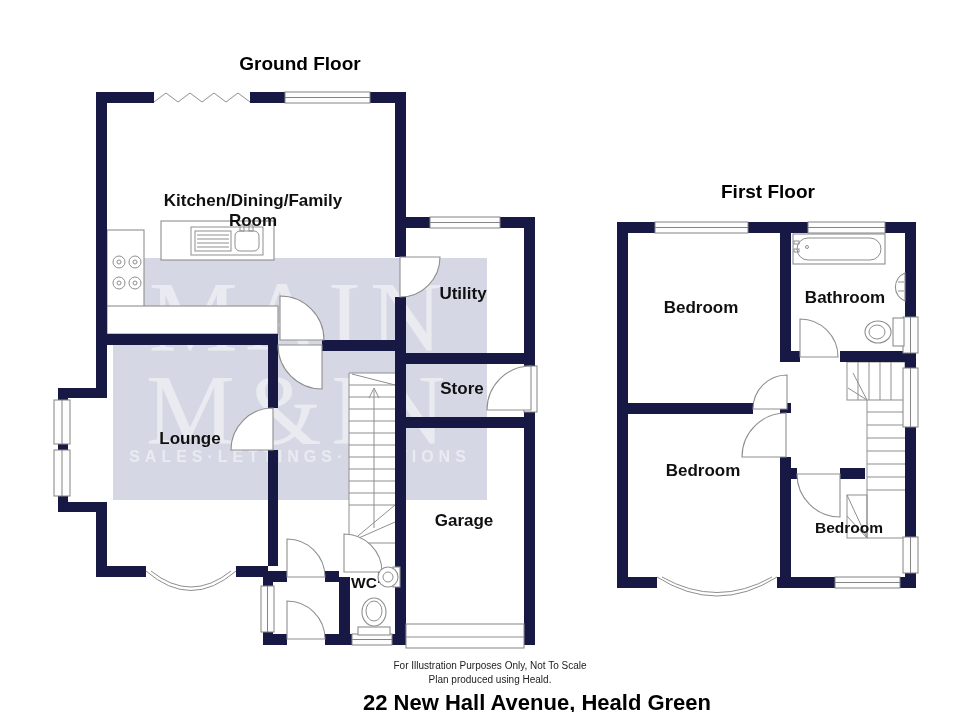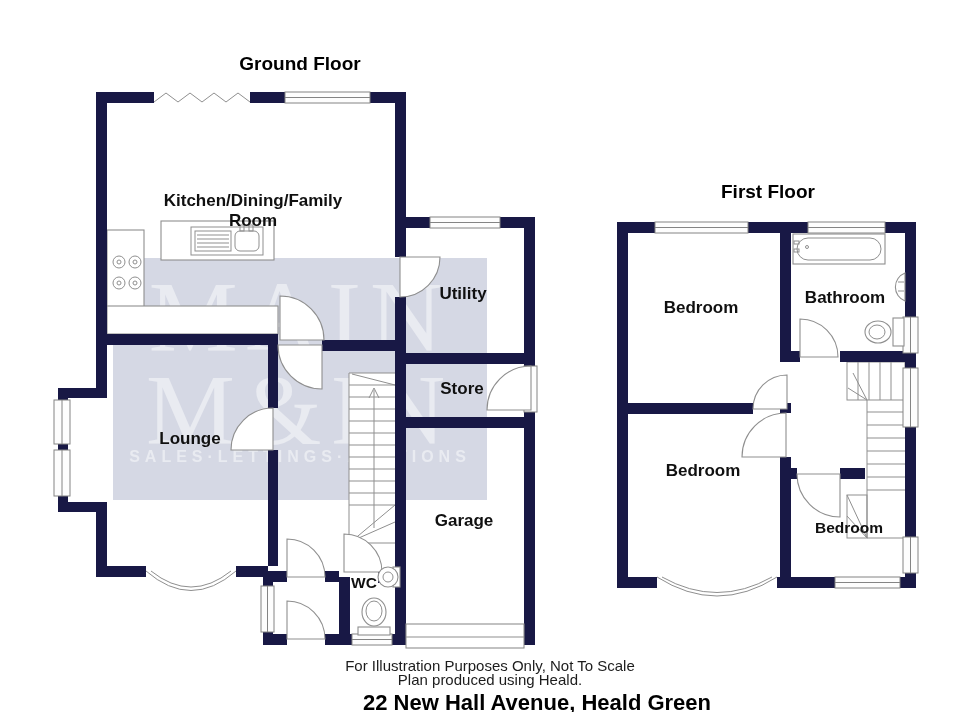--- a/index.html
+++ b/index.html
@@ -16,21 +16,21 @@
               fill:#101010;text-anchor:middle;}
   .room-label.small{font-size:15.5px;}
   .floor-title{font-family:"Liberation Sans",sans-serif;font-weight:bold;font-size:19px;
                fill:#000000;text-anchor:middle;}
   .wm-band{fill:var(--band,#d5d8e4);}
   .wm-big{font-family:"Liberation Serif",serif;font-size:100px;fill:var(--wmtext,#e9ebf1);
           text-anchor:middle;letter-spacing:9px;}
   .wm-small{font-family:"Liberation Sans",sans-serif;font-weight:bold;font-size:16px;
             fill:var(--wmtext,#e9ebf1);text-anchor:middle;letter-spacing:5px;}
   .footer{position:absolute;left:0;width:100%;text-align:center;color:#1c1c1c;}
-  .footer-small{top:659px;font-size:15px;line-height:13.5px;}
+  .footer-small{top:659px;font-size:10px;line-height:13.5px;}
   .address{top:690px;font-size:22px;font-weight:bold;color:#000;padding-left:47px;}
 </style>
 </head>
 <body>
 
 <div id="stage">
 <svg width="980" height="712" viewBox="0 0 980 712">
 
   <g>
     <rect class="wm-band" x="113" y="258" width="374" height="242"></rect>

